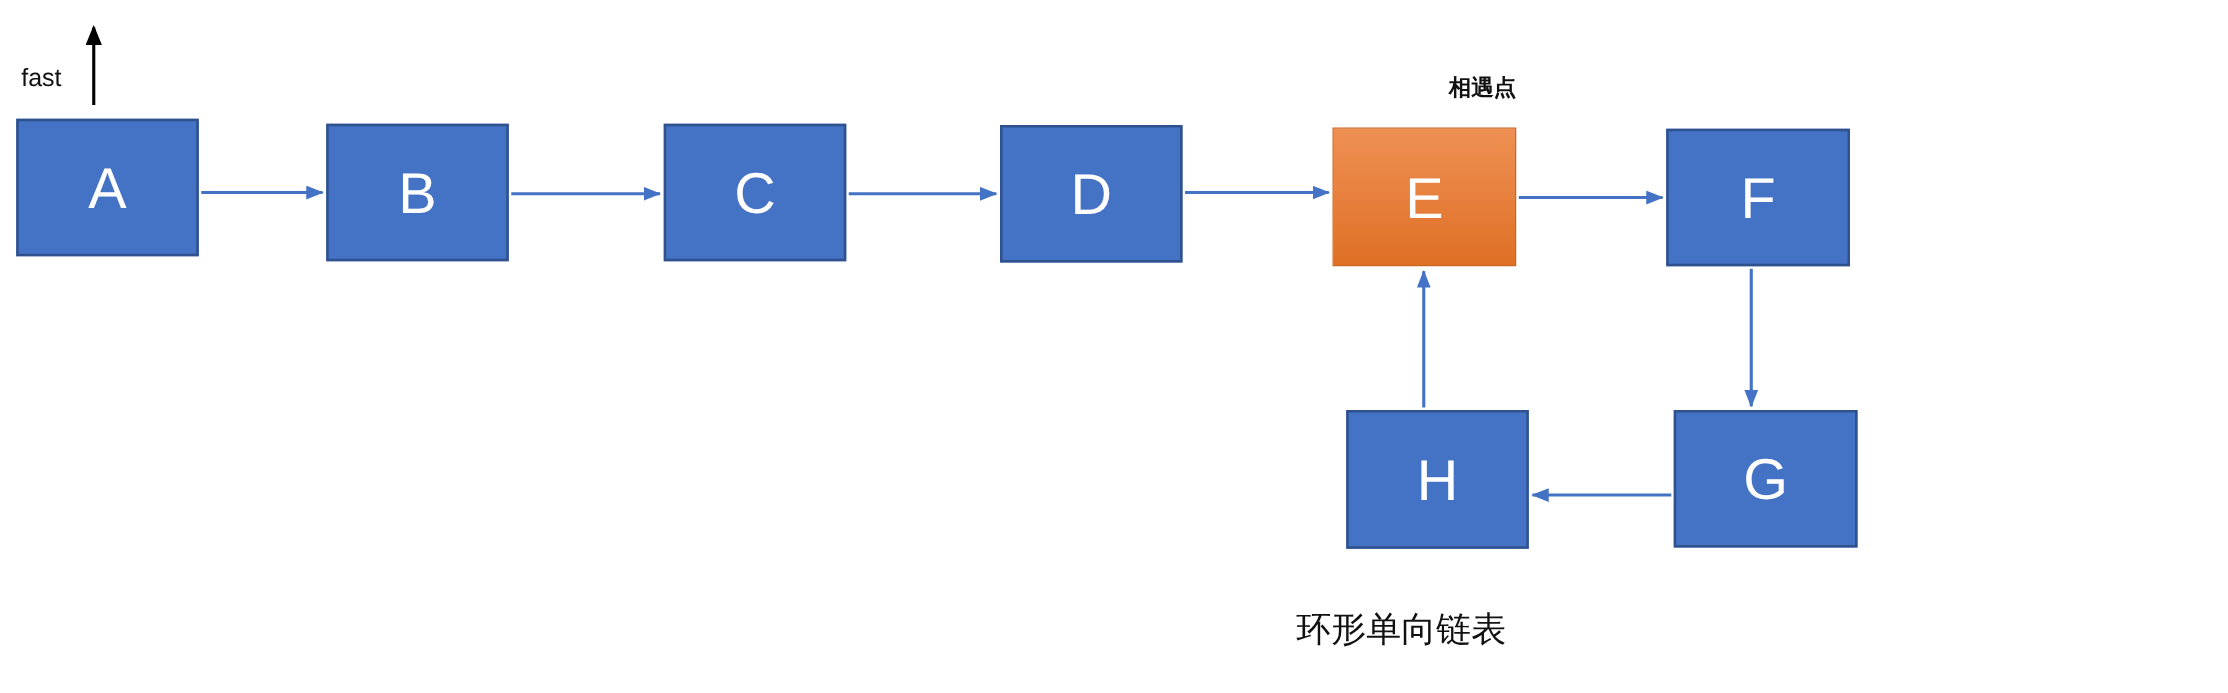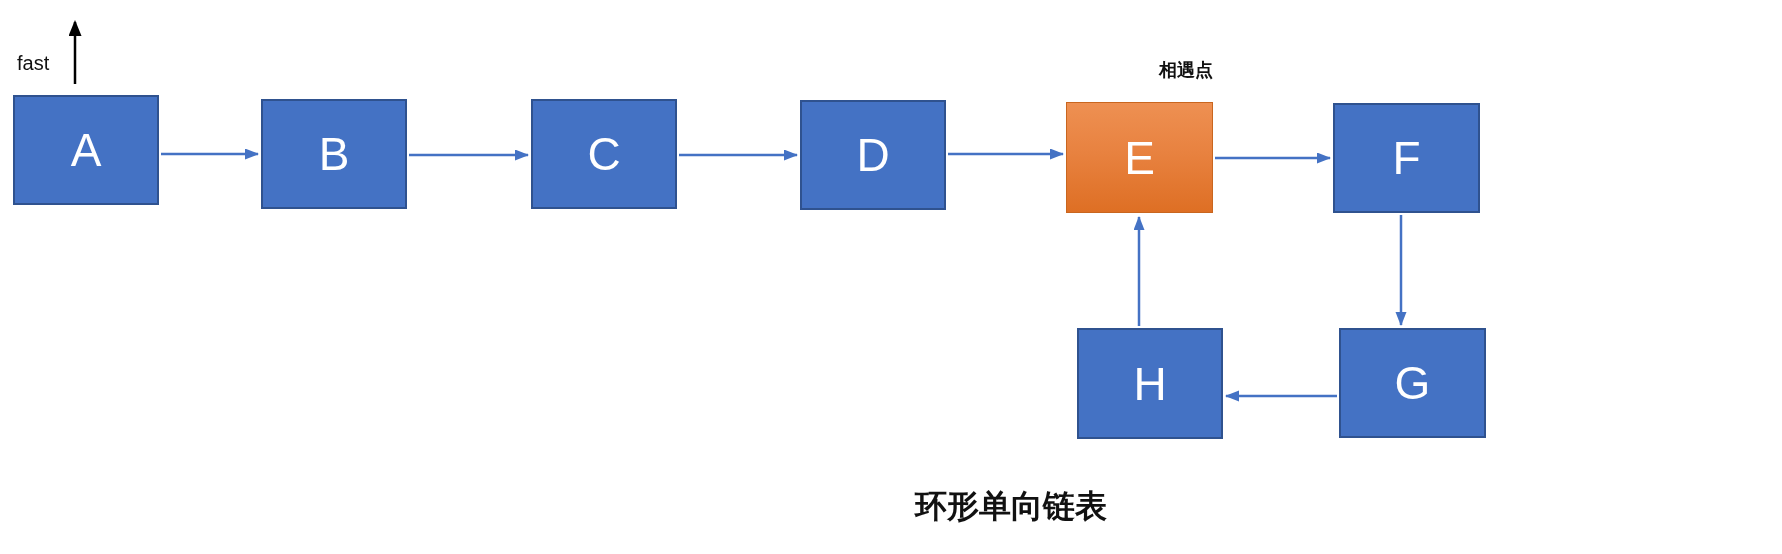--- a/index.html
+++ b/index.html
@@ -66,23 +66,23 @@
     text-align: right;
     font-size: 18px;
     font-weight: 700;
     color: #111111;
   }
   .caption {
     position: absolute;
     left: 915px;
     top: 485px;
     width: 290px;
-    text-align: left;
-    font-size: 32px;
-    font-weight: 700;
+    text-align: right;
+    font-size: 28px;
+    font-weight: 400;
     color: #111111;
   }
 </style>
 </head>
 <body>
 
 <div class="canvas">
 
   <svg class="arrows" viewBox="0 0 1782 554" xmlns="http://www.w3.org/2000/svg">
     <defs>

